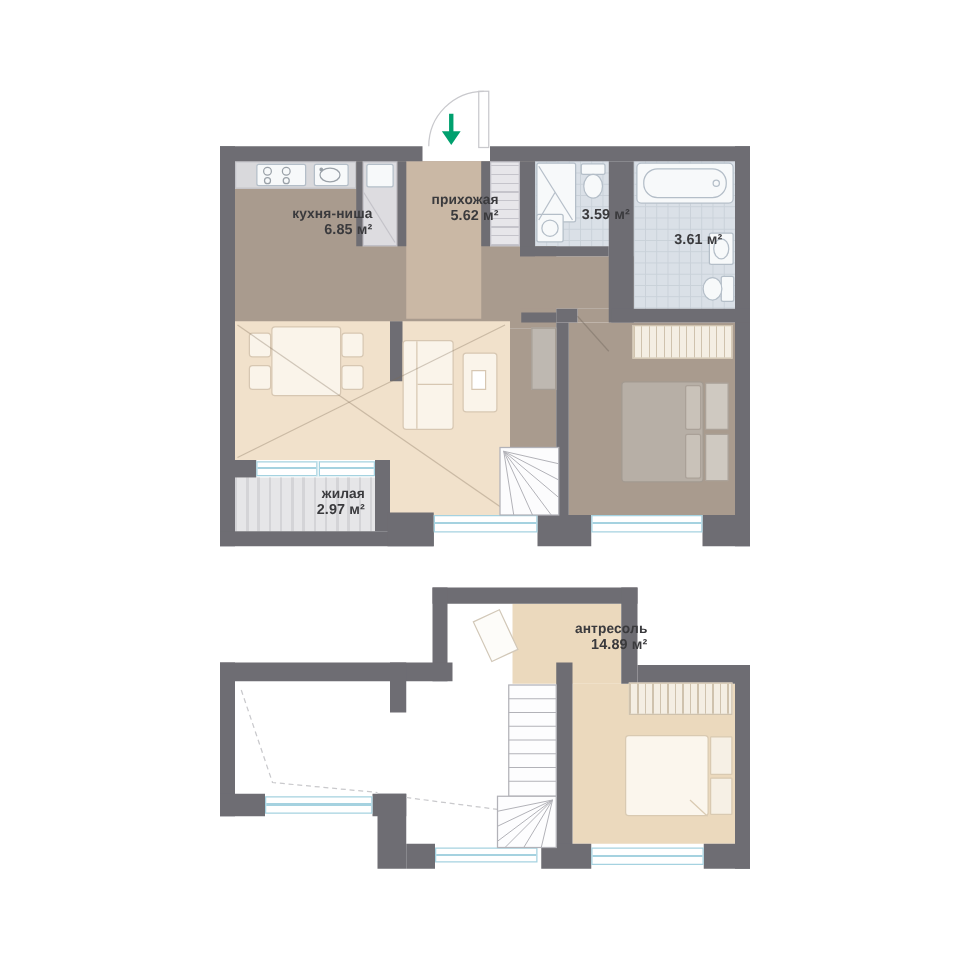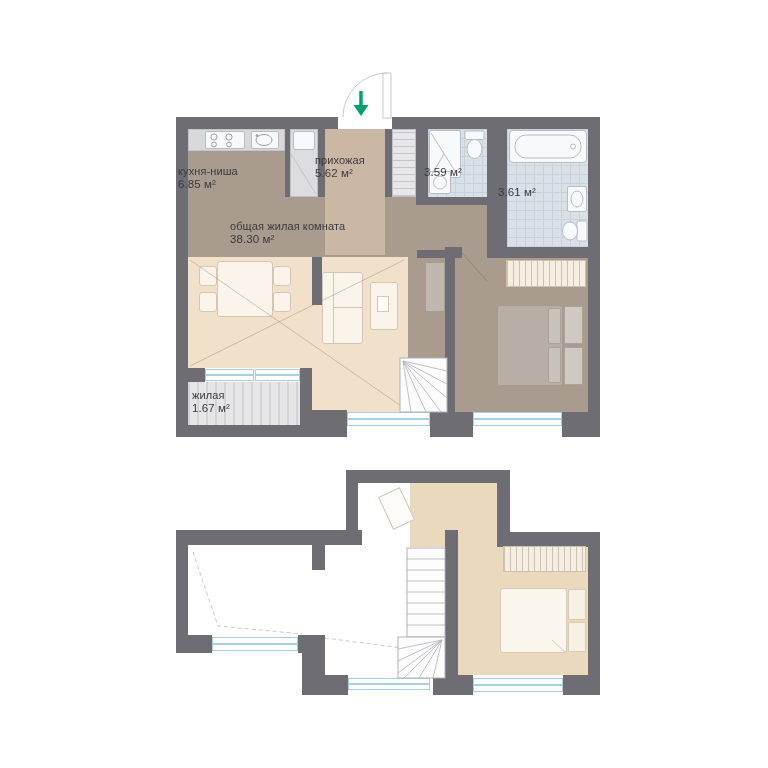--- a/index.html
+++ b/index.html
@@ -25,22 +25,22 @@
        border:1px solid var(--window,#a5d2e0)}
   .windiv{background:#fff;border-left:1px solid var(--window,#a5d2e0);border-right:1px solid var(--window,#a5d2e0)}
   .furn{background:var(--furn,#faf4ea);border:1px solid var(--furnline,#d7c7b2);border-radius:3px}
   .fix{background:var(--fixture,#f7f9fa);border:1px solid var(--fixline,#b4bec8);border-radius:2px}
   .hatch{background-color:#f4eee3;border:1px solid #cfc2ad;
          background-image:repeating-linear-gradient(90deg,#cfc2ad 0 1px,transparent 1px 6px)}
   .bed{background:var(--bed,#b7afa6);border:1px solid #a39a90;border-radius:3px}
   .pillow{background:#c9c2b9;border:1px solid #aaa198;border-radius:2px}
   .nstand{background:#cfc9c1;border:1px solid #aba299;border-radius:1px}
   .tv{background:#beb8b1;border:1px solid #a59d94}
-  .lab{position:absolute;text-align:left;color:var(--text,#3a3a3d);
-       font-weight:400;font-size:11px;line-height:13px;letter-spacing:.1px}
+  .lab{position:absolute;text-align:right;color:var(--text,#3a3a3d);
+       font-weight:700;font-size:11px;line-height:13px;letter-spacing:.1px}
   .lab .ar{font-size:11.5px}
   svg.overlay{position:absolute;left:0;top:0;pointer-events:none}
 </style>
 </head>
 <body>
 
 <div id="stage">
 
   <div>
 
@@ -240,22 +240,22 @@
   <div class="lab" style="left:315px;top:154px;width:84px">
     <div>прихожая</div>
     <div class="ar">5.62 м²</div>
   </div>
   <div class="lab" style="left:424px;top:166px;width:80px">
     <div class="ar">3.59 м²</div>
   </div>
   <div class="lab" style="left:498px;top:186px;width:80px">
     <div class="ar">3.61 м²</div>
   </div>
-  <div class="lab" style="left:230px;top:220px;width:180px">
-    <div>общая жилая комната</div>
-    <div class="ar">38.30 м²</div>
-  </div>
   <div class="lab" style="left:192px;top:389px;width:100px">
     <div>жилая</div>
-    <div class="ar">1.67 м²</div>
+    <div class="ar">2.97 м²</div>
+  </div>
+  <div class="lab" style="left:394px;top:497px;width:124px">
+    <div>антресоль</div>
+    <div class="ar">14.89 м²</div>
   </div>
 
 </div>
 
 </body></html>

